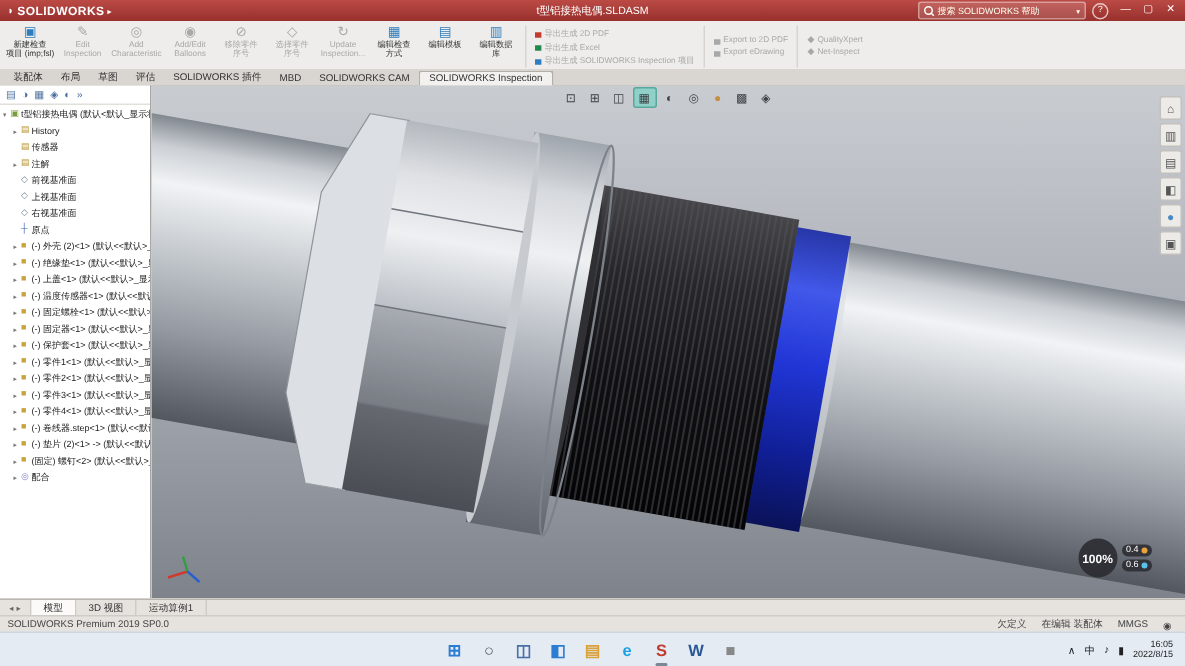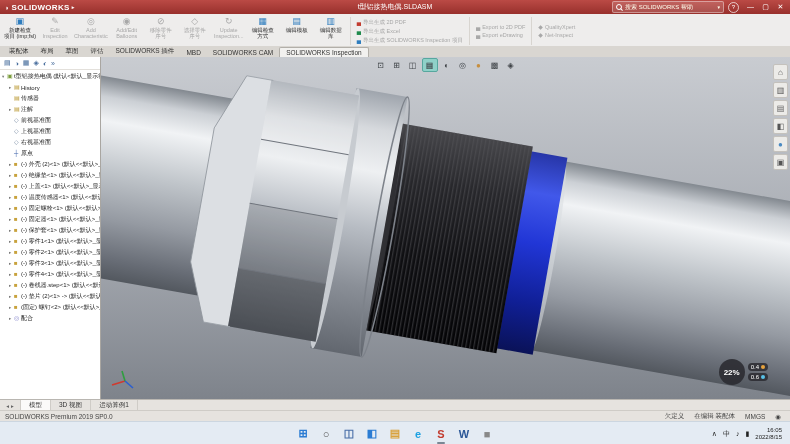--- a/index.html
+++ b/index.html
@@ -490,21 +490,21 @@
 
       <svg class="triad" width="26" height="24" viewBox="0 0 26 24">
         <g stroke-width="1.6" fill="none">
           <line x1="16" y1="12" x2="3" y2="16" stroke="#d03a2e"></line>
           <line x1="16" y1="12" x2="13" y2="2" stroke="#2f9e3f"></line>
           <line x1="16" y1="12" x2="24" y2="19" stroke="#2b5fd0"></line>
         </g>
       </svg>
 
       <div class="overlay-gauge">
-        <div class="gauge-circle">22%</div>
+        <div class="gauge-circle">100%</div>
         <div class="gauge-vals">
           <div class="gv">
             <span>0.4</span>
             <span class="dot d1"></span>
           </div>
           <div class="gv">
             <span>0.6</span>
             <span class="dot d2"></span>
           </div>
         </div>

